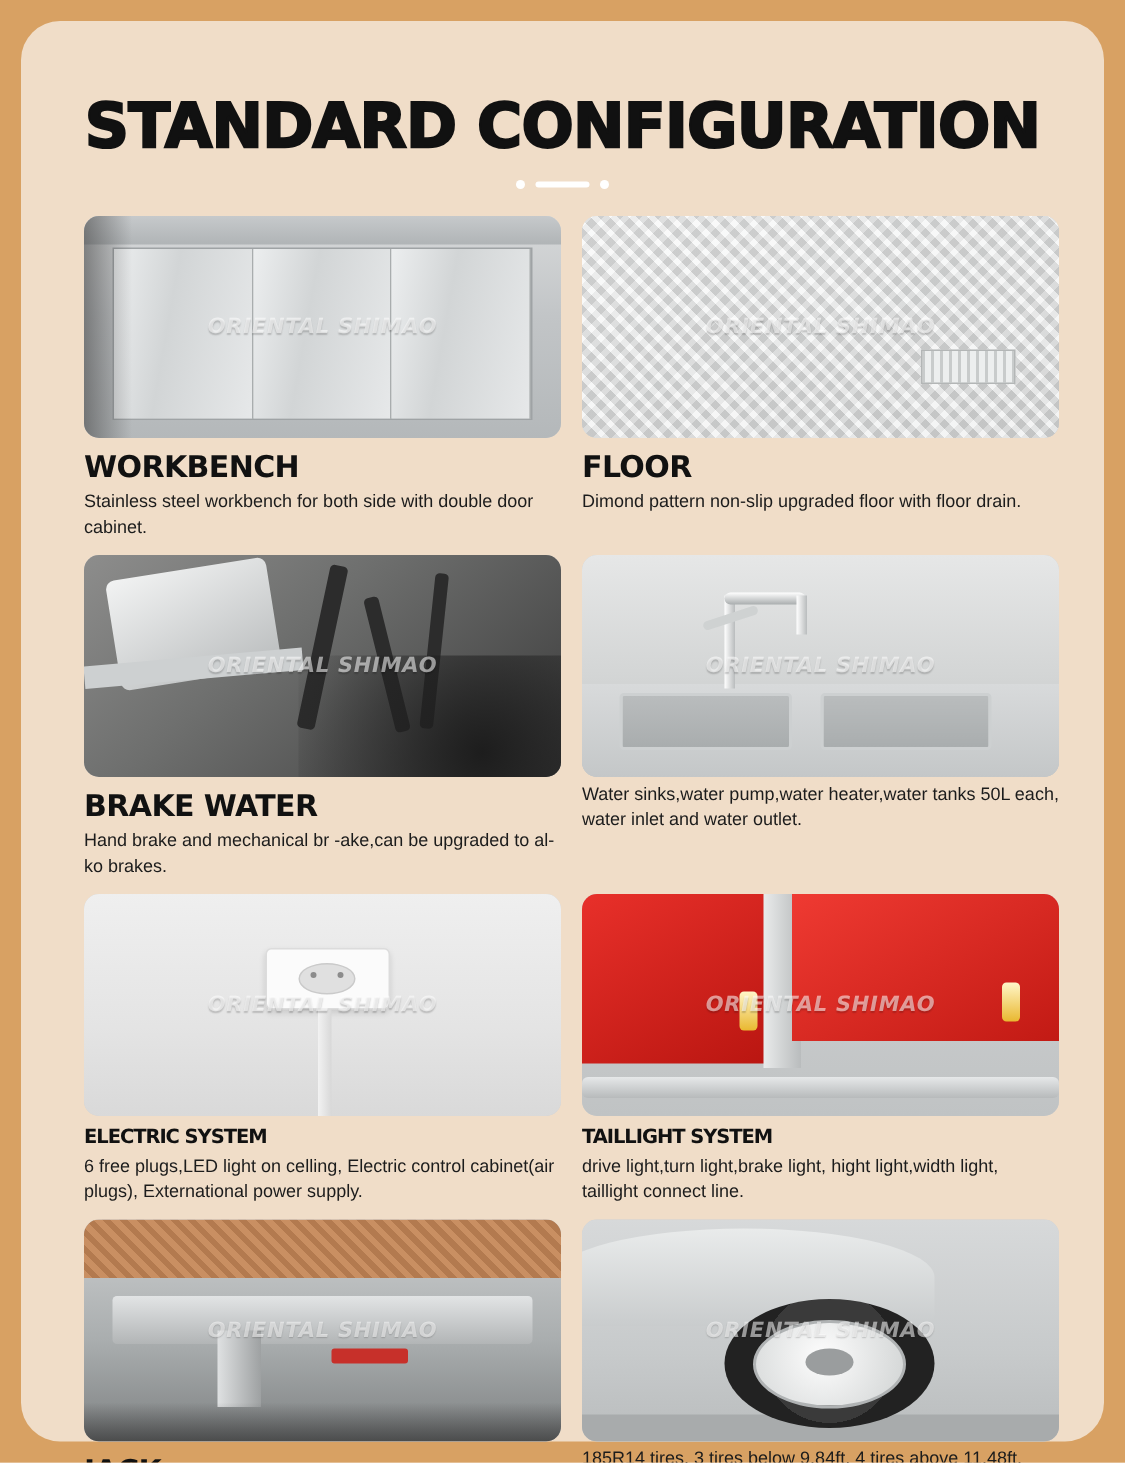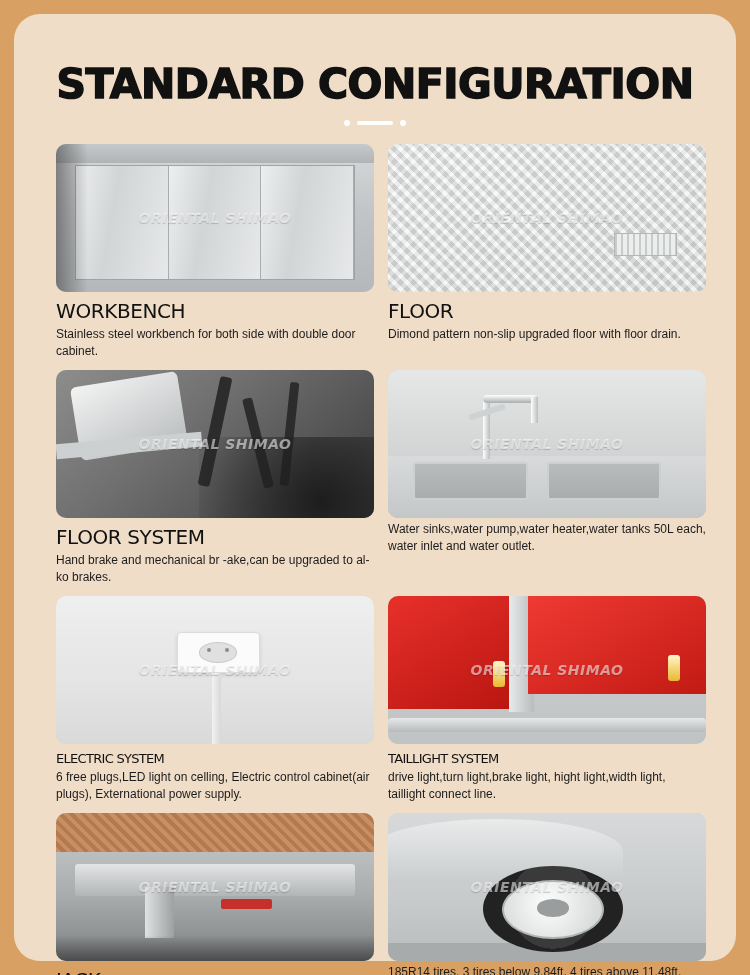--- a/index.html
+++ b/index.html
@@ -77,21 +77,21 @@
     font-style: italic;
     font-size: 14px;
     letter-spacing: 0.5px;
     color: rgba(255,255,255,0.55);
     white-space: nowrap;
     z-index: 6;
     text-shadow: 0 1px 1px rgba(0,0,0,0.18);
   }
   .cap-title {
     font-family: "DejaVu Sans", sans-serif;
-    font-weight: normal;
+    font-weight: bold;
     font-size: 20px;
     color: #111;
     letter-spacing: -0.4px;
     margin-top: 7px;
     white-space: nowrap;
   }
   .cap-title.small { font-size: 13px; letter-spacing: -0.7px; }
   .cap-body {
     font-family: Liberation Sans, sans-serif;
     font-size: 12px;
@@ -240,21 +240,21 @@
         <div class="ph bk">
           <div class="glow"></div>
           <div class="plate"></div>
           <div class="arm a1"></div>
           <div class="arm a2"></div>
           <div class="arm a3"></div>
           <div class="dark"></div>
         </div>
         <span class="wm">ORIENTAL SHIMAO</span>
       </div>
-      <div class="cap-title">FLOOR SYSTEM</div>
+      <div class="cap-title">BRAKE WATER</div>
       <div class="cap-body">Hand brake and mechanical br -ake,can be upgraded to al-ko brakes.</div>
     </div>
 
     <div class="cell">
       <div class="photo">
         <div class="ph ws">
           <div class="counter"></div>
           <div class="basin b1"></div>
           <div class="basin b2"></div>
           <div class="faucet"></div>

